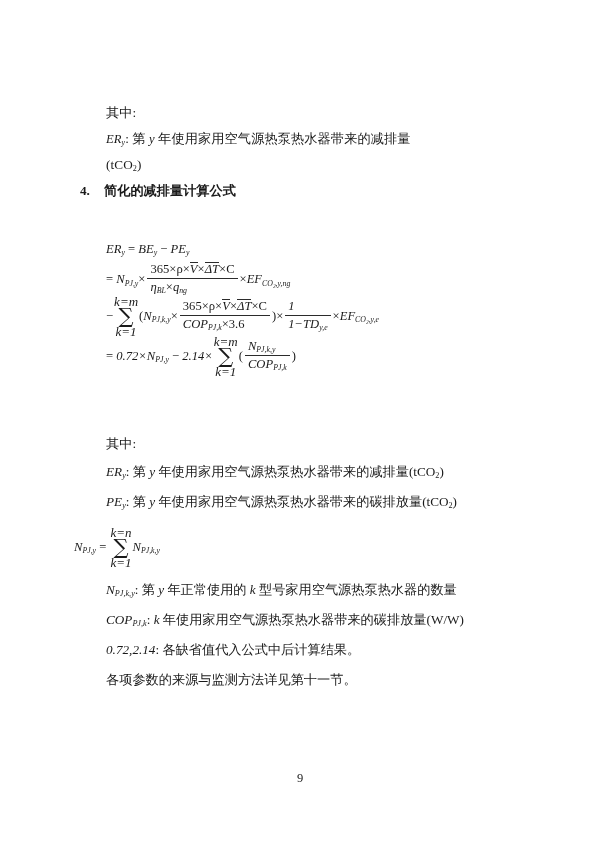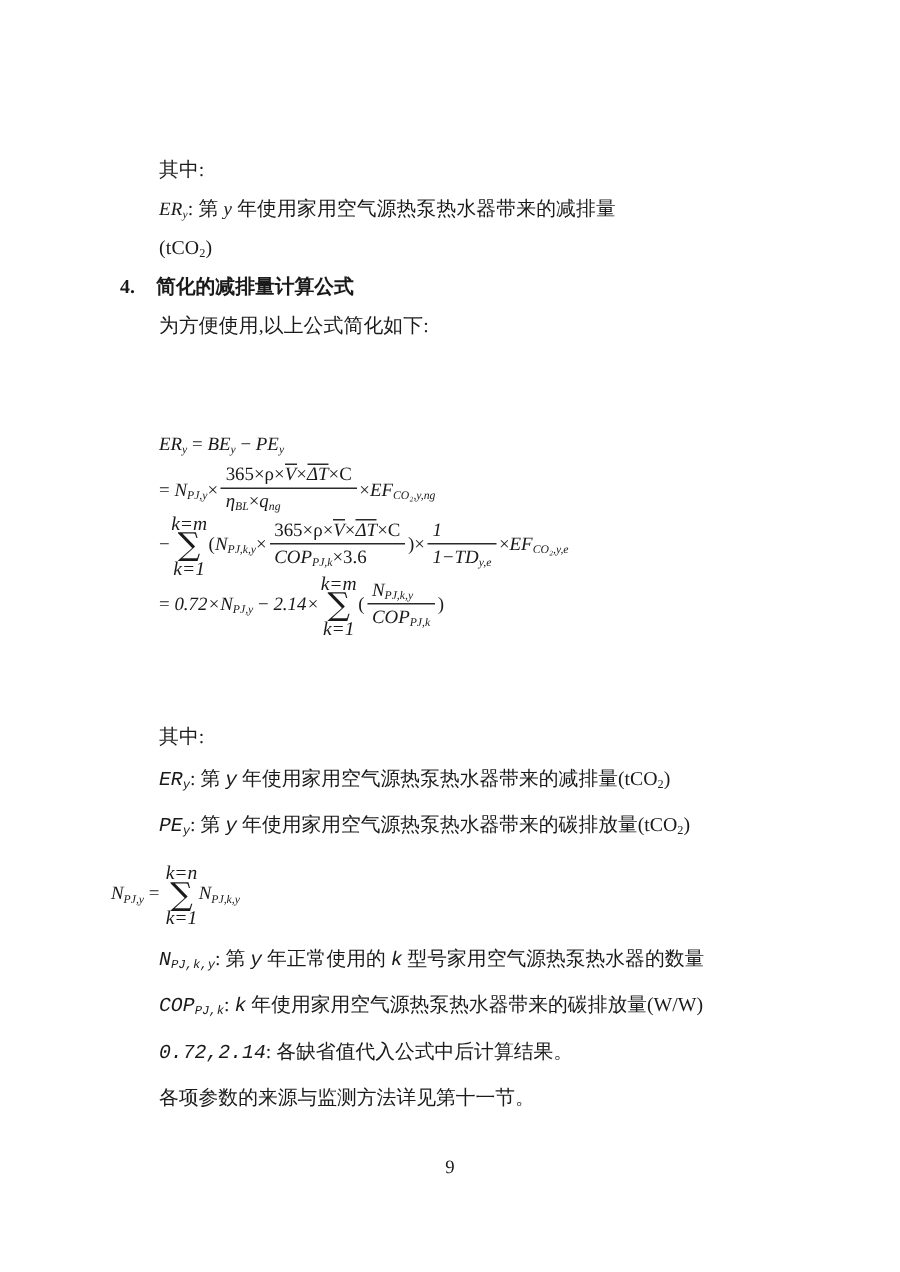--- a/index.html
+++ b/index.html
@@ -109,33 +109,33 @@
 
   .eq-line {
     margin: 0;
     padding: 0;
     height: 28px;
     display: flex;
     align-items: center;
   }
   .eq-block { margin-left: 44px; }
 
-  .formula-group { margin-top: 32px; }
+  .formula-group { margin-top: 11px; }
   .gap-md { height: 20px; }
   .gap-lg { height: 34px; }
 
   .def-line {
     font-size: 13.2px;
     line-height: 30px;
     margin-left: 44px;
     white-space: nowrap;
   }
   .def-line .lbl {
     font-style: italic;
-    font-family: Liberation Mono, monospace;
+    font-family: Liberation Serif, serif;
   }
   .def-line .cjk { font-style: normal; }
 
   .standalone-eq {
     margin-left: 12px;
     margin-top: 14px;
     margin-bottom: 10px;
     height: 34px;
     display: flex;
     align-items: center;
@@ -159,21 +159,20 @@
 
   <div class="body-text indent1">
     <span class="math"><span>ER</span><sub>y</sub></span><span>: </span><span>第 </span><span class="math">y</span><span> 年使用家用空气源热泵热水器带来的减排量(tCO</span><sub style="font-style:normal">2</sub><span>)</span>
   </div>
 
   <div class="section-head">
     <span class="num">4.</span>
     <span>简化的减排量计算公式</span>
   </div>
 
-  <div class="body-text indent1">为方便使用,以上公式简化如下:</div>
 
   <div class="gap-md"></div>
 
   <div class="formula-group">
 
     <div class="eq-line eq-block">
       <span class="math">
         <span>ER</span><sub>y</sub><span class="up"> = </span><span>BE</span><sub>y</sub><span class="up"> − </span><span>PE</span><sub>y</sub>
       </span>
     </div>

